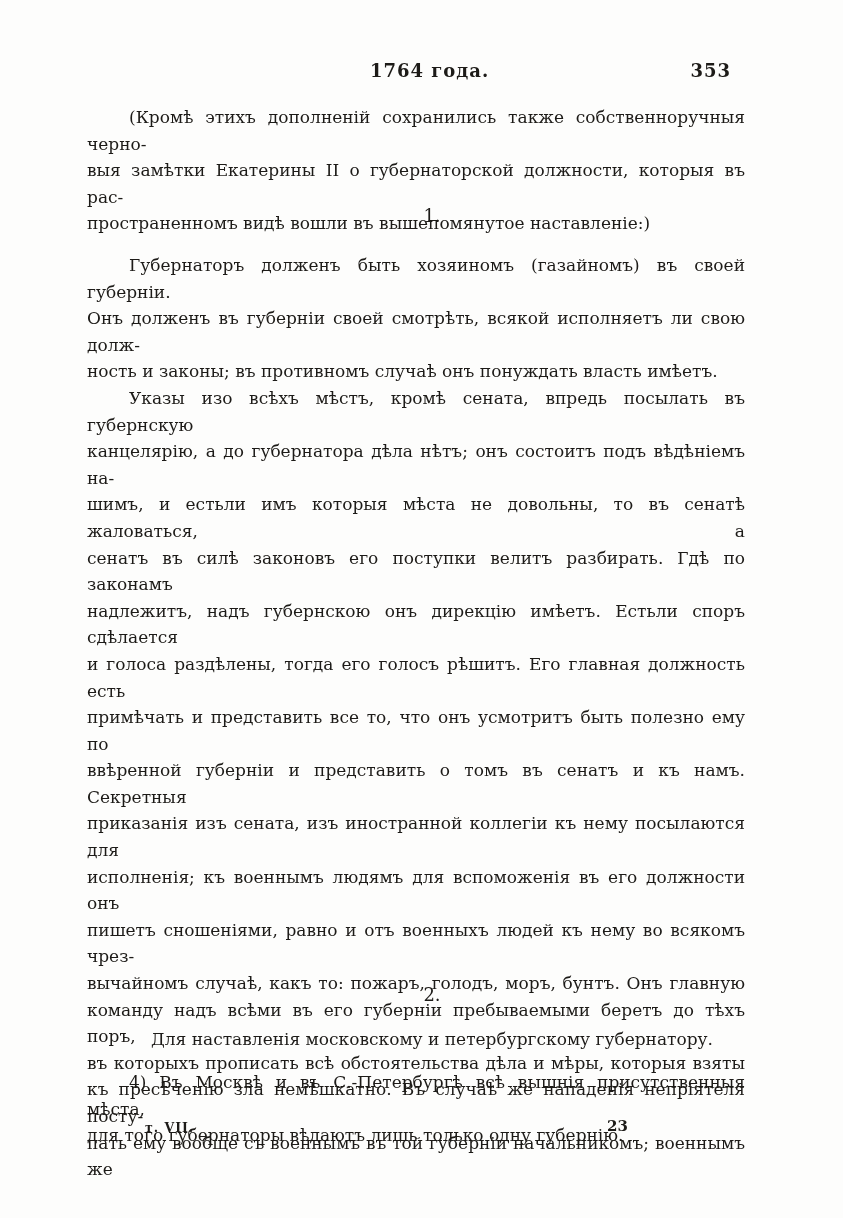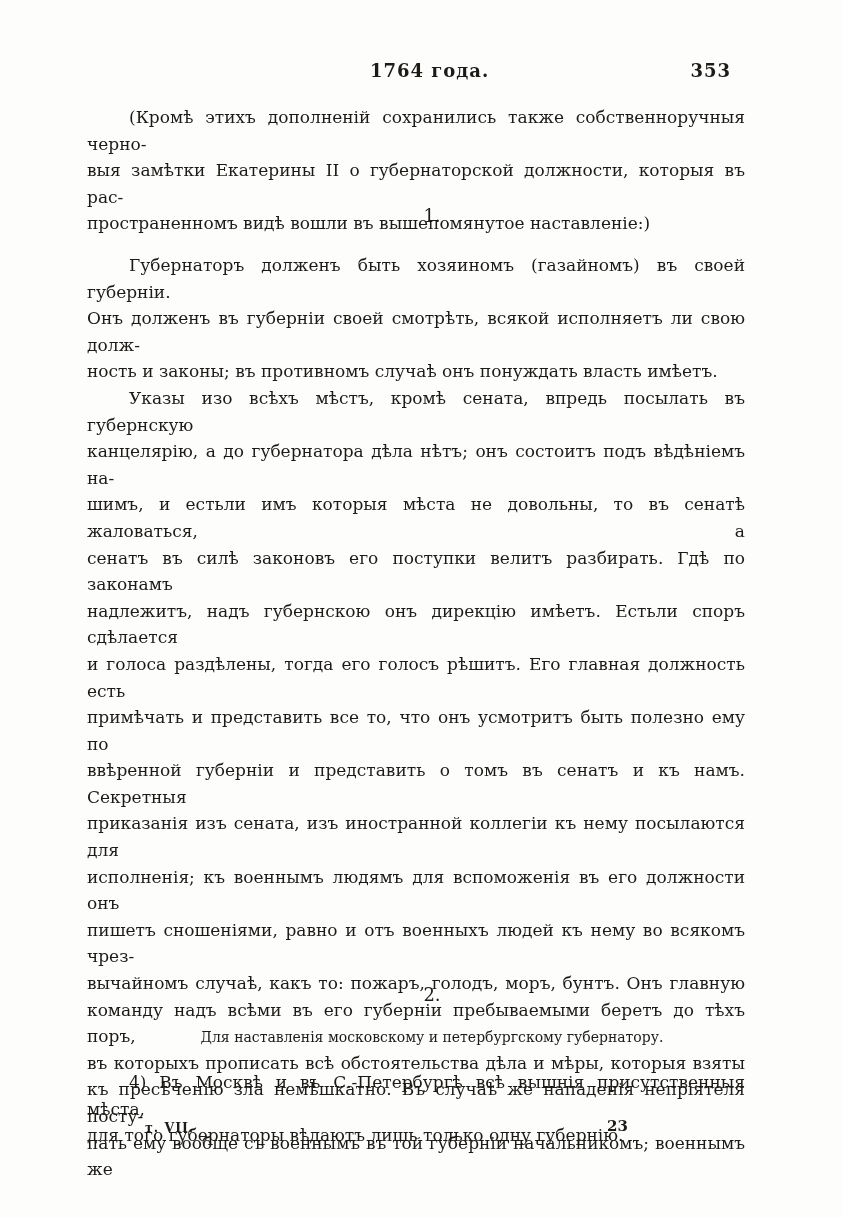--- a/index.html
+++ b/index.html
@@ -37,21 +37,21 @@
 
   .section-number {
     position:absolute; left:103px; width:658px;
     text-align:center; font-size:18px;
   }
   .sec1-num { top:205px; }
   .sec2-num { top:984px; }
 
   .section-heading {
     position:absolute; top:1029px; left:103px; width:658px;
-    text-align:center; font-size:14px;
+    text-align:center; font-size:17px;
   }
 
   .page-footer {
     position:absolute; top:1117px; left:103px; width:658px; height:20px;
   }
   .volume-mark {
     position:absolute; left:42px; top:3px;
     font-size:12.5px; font-weight:bold; letter-spacing:1px;text-align:center;
   }
   .signature-mark { position:absolute; left:504px; top:0; font-size:15px; font-weight:bold; }

